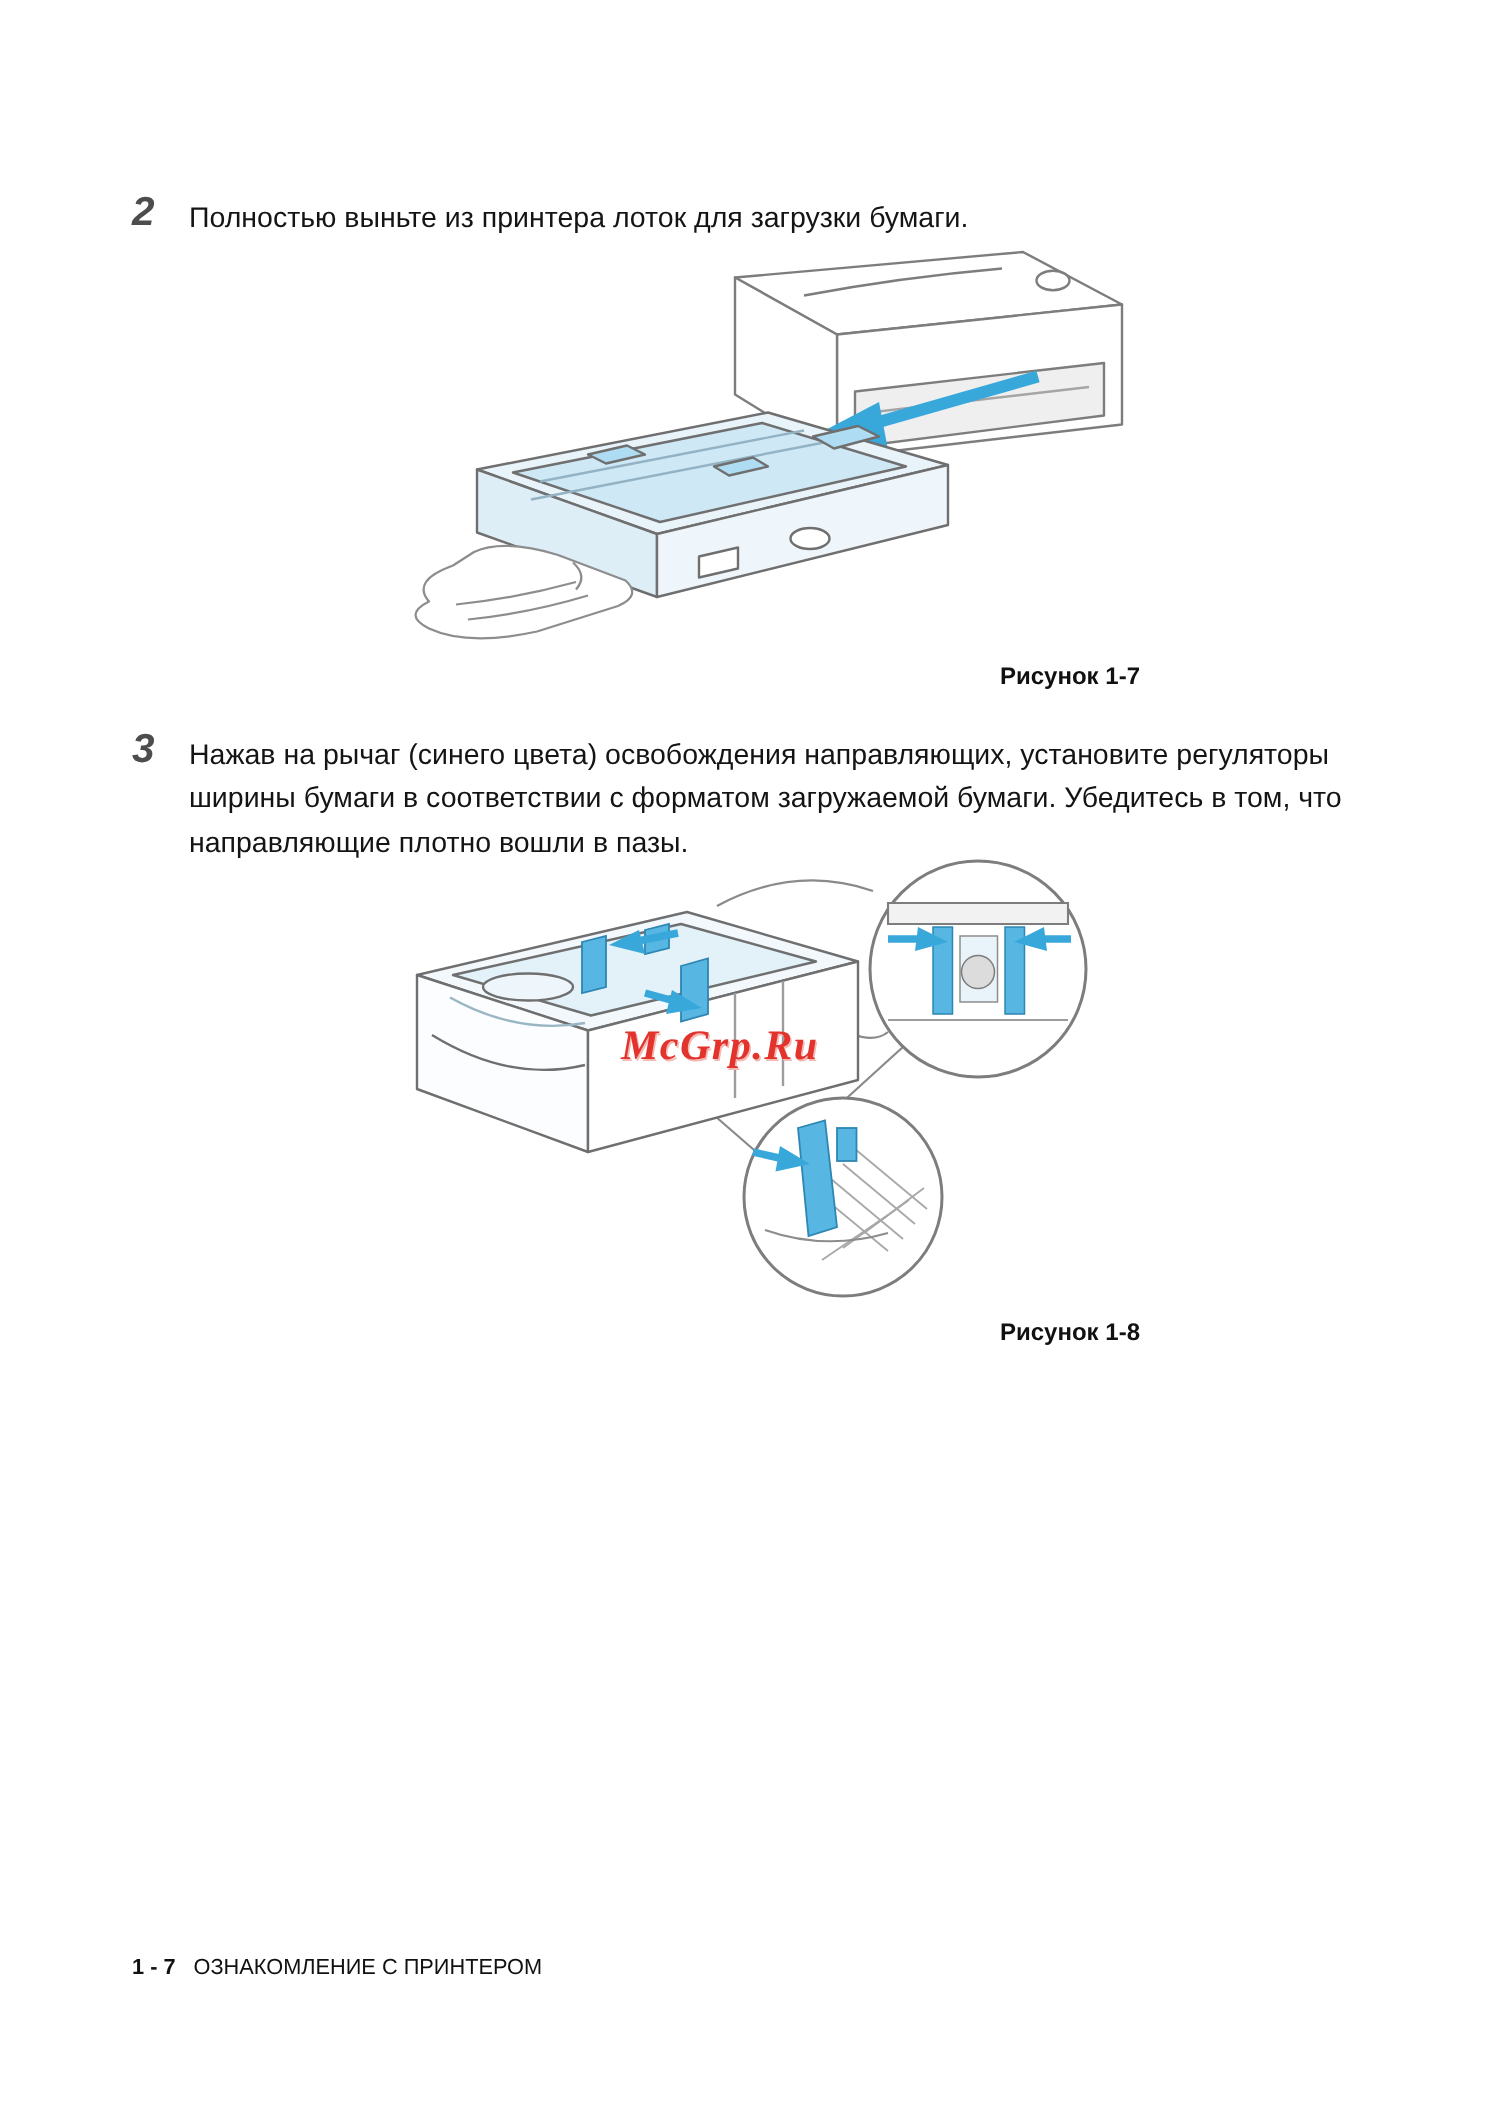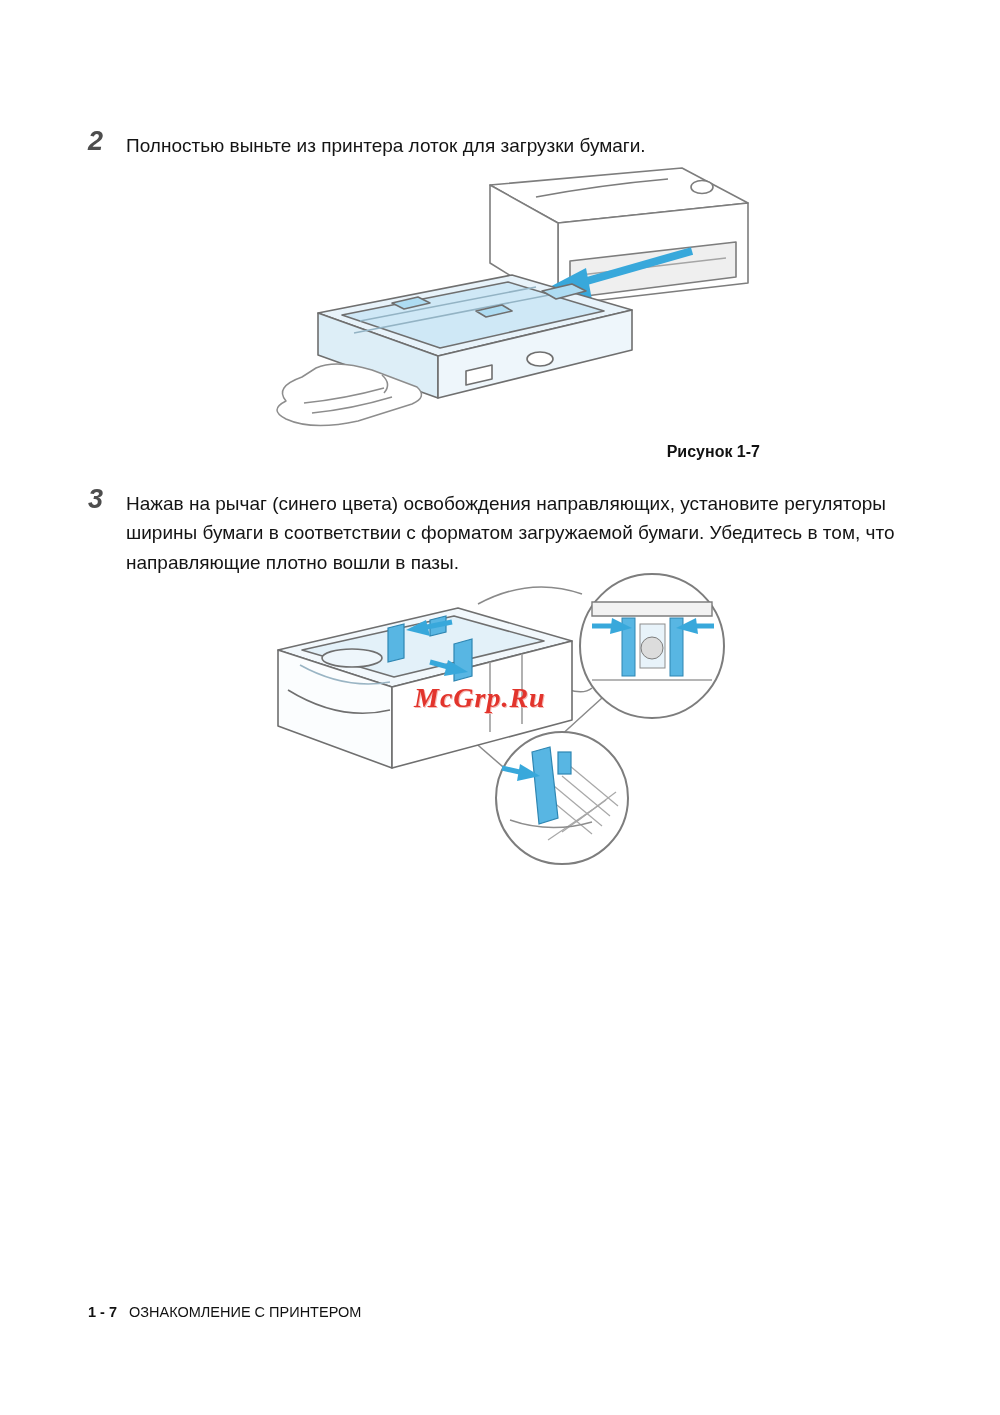--- a/index.html
+++ b/index.html
@@ -180,20 +180,21 @@
           <path d="M322,262 L366,230"></path>
           <path d="M308,270 L352,240"></path>
         </g>
         <path d="M270,250 Q310,264 352,252" fill="none" stroke="#8d8d8d" stroke-width="1.4"></path>
         <path d="M292,182 L310,177 L318,248 L299,254 Z" fill="#58b6e3" stroke="#2e86b2" stroke-width="1.2"></path>
         <rect x="318" y="182" width="13" height="22" fill="#58b6e3" stroke="#2e86b2" stroke-width="1.2"></rect>
         <line x1="262" y1="198" x2="284" y2="203" stroke="#38a8db" stroke-width="5"></line>
         <polygon points="280,194 300,206 277,211" fill="#38a8db"></polygon>
       </g>
     </svg>
+    <figcaption class="figure-caption">Рисунок 1-8</figcaption>
   </figure>
 
   <div class="watermark">McGrp.Ru</div>
 
   <div class="footer">
     <span class="page-num">1 - 7</span><span>ОЗНАКОМЛЕНИЕ С ПРИНТЕРОМ</span>
   </div>
 
 </div>
 

